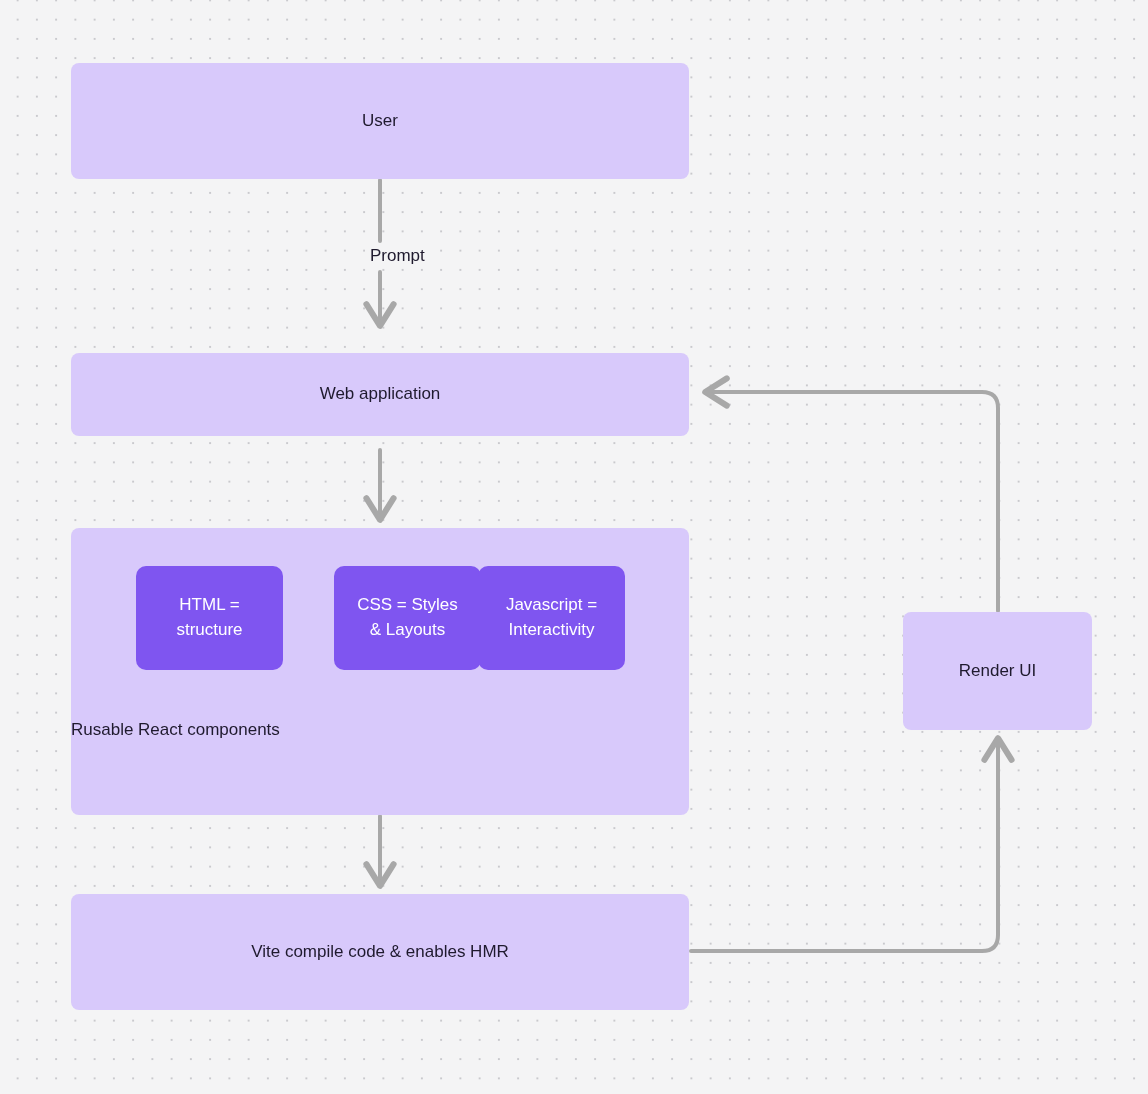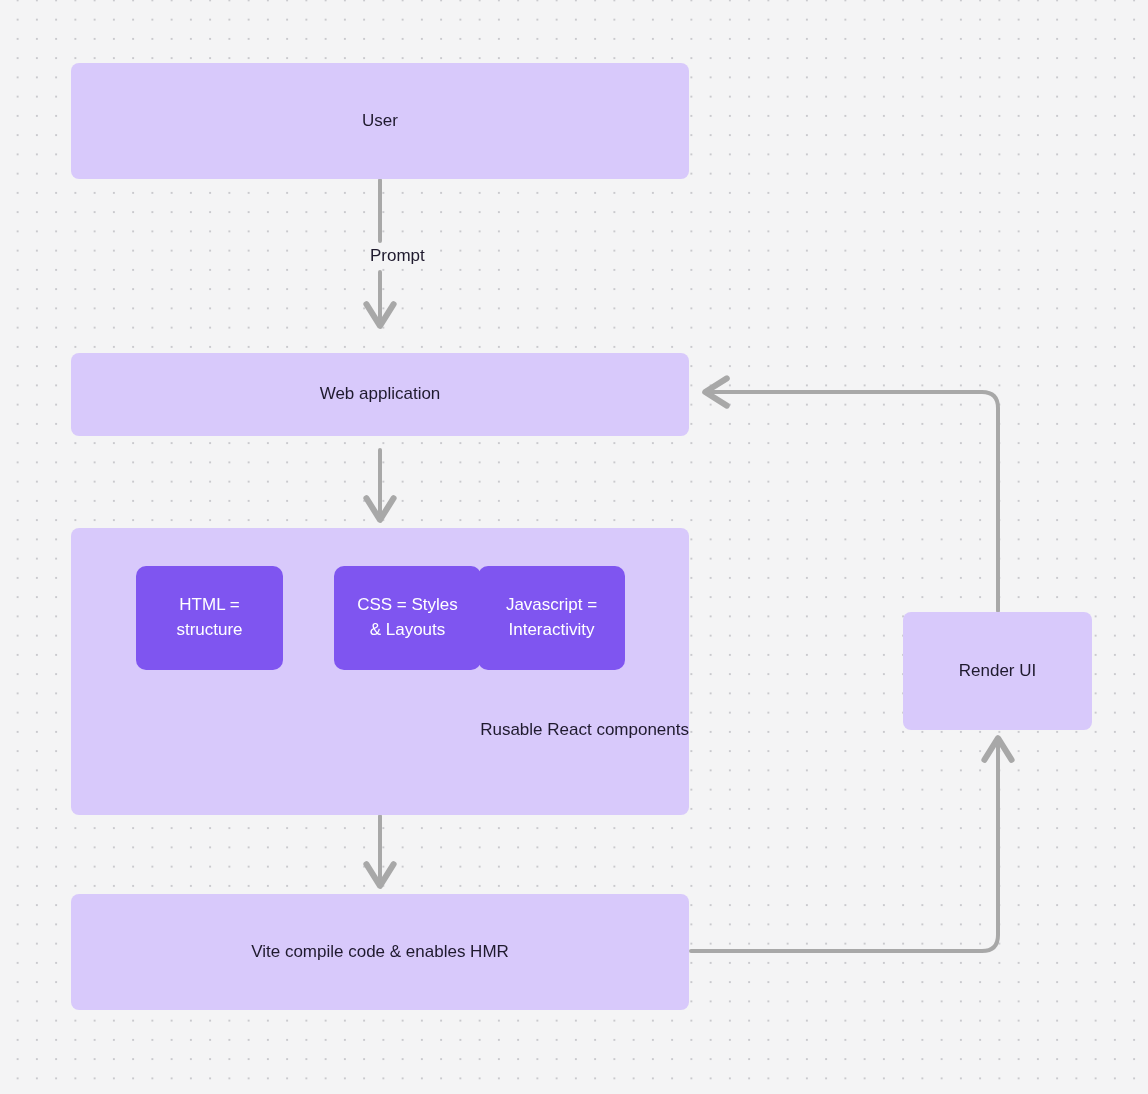--- a/index.html
+++ b/index.html
@@ -68,24 +68,23 @@
     align-items: center;
     justify-content: center;
     text-align: center;
     padding: 9px 6px;
   }
 
   .group-caption {
     position: absolute;
     left: 0;
     right: 0;
-    text-align: right;
+    text-align: left;
     color: #1f1a2e;
     font-size: 17px;
-    padding-left: 16px;
   }
 
   .edge-label {
     position: absolute;
     color: #1f1a2e;
     font-size: 17px;
     background: #f4f4f5;
     padding: 0 5px;
     white-space: nowrap;
   }

